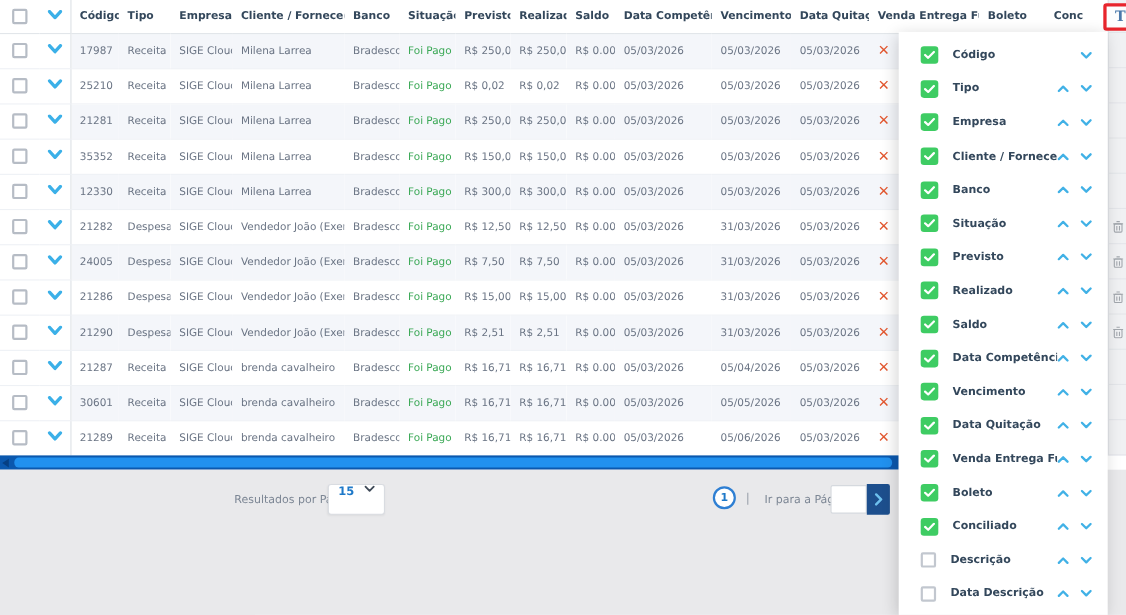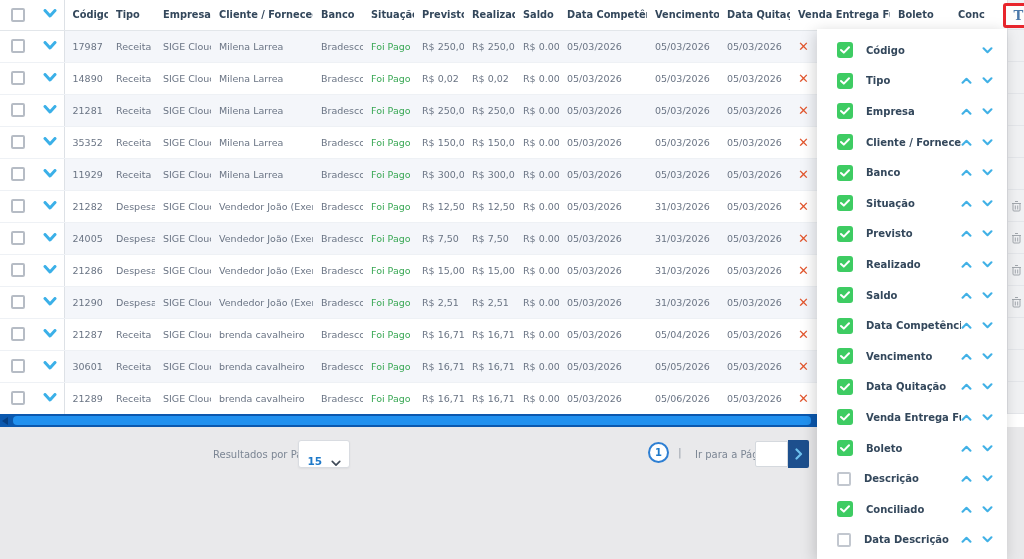--- a/index.html
+++ b/index.html
@@ -35,21 +35,21 @@
   
   .hscroll { position:absolute; left:0; top:414px; width:817px; height:13px; background:#0b58ae; }
   .harrow { position:absolute; left:2px; top:3px; width:0; height:0; border-top:4px solid transparent;
             border-bottom:4px solid transparent; border-right:6px solid #063f83; }
   .hthumb { position:absolute; left:13px; top:2px; width:798px; height:9px; background:#2191ef; border-radius:4px; }
 
   
   .footer { position:absolute; left:0; top:427px; width:1024px; height:132px; background:#e9e9eb; }
   .res-label { position:absolute; left:213px; top:22px; font-size:10px; color:#7c8694; }
   .psize { position:absolute; left:298px; top:13px; width:52px; height:28px; background:#fff;
-           border:1px solid #d9dce1; border-radius:3px; display:flex; align-items:flex-end;
+           border:1px solid #d9dce1; border-radius:3px; display:flex; align-items:flex-start;
            justify-content:space-evenly; box-shadow:0 1px 2px rgba(0,0,0,0.05); cursor:pointer; }
   .psize-val { color:#1e79c9; font-weight:bold; font-size:10.5px; }
   .pnum { position:absolute; left:648px; top:15px; width:21px; height:21px; border:2px solid #2e7fd3;
           border-radius:50%; color:#1e79c9; font-weight:bold; font-size:10px; background:#fff;
           display:flex; align-items:center; justify-content:center; cursor:pointer; }
   .pdiv { position:absolute; left:678px; top:19px; color:#9aa1ab; font-size:11px; }
   .goto-label { position:absolute; left:695px; top:22px; font-size:10px; color:#7c8694; }
   .goto-input { position:absolute; left:755px; top:14px; width:33px; height:26px; border:1px solid #d5d9de;
                 background:#fff; border-radius:2px 0 0 2px; font-size:11px; padding:0 4px; color:#5a6678; }
   .goto-btn { position:absolute; left:788px; top:13px; width:21px; height:28px; background:#1d4f8d;
@@ -135,21 +135,21 @@
       <td>05/03/2026</td>
       <td><span class="xmark">✕</span></td>
       <td></td>
       <td></td>
     </tr>
           <tr>
       <td class="c-check"><span class="cb"></span></td>
       <td class="c-chev"><svg width="14" height="9" viewBox="0 0 14 9">
                 <path d="M2 1.5 L7 7 L12 1.5" fill="none" stroke="#3bb0e8" stroke-width="3" stroke-linecap="round" stroke-linejoin="round"></path>
               </svg></td>
-      <td>14890</td>
+      <td>25210</td>
       <td>Receita</td>
       <td>SIGE Cloud</td>
       <td>Milena Larrea</td>
       <td>Bradesco</td>
       <td class="paid">Foi Pago</td>
       <td>R$ 0,02</td>
       <td>R$ 0,02</td>
       <td>R$ 0.00</td>
       <td>05/03/2026</td>
       <td>05/03/2026</td>
@@ -198,21 +198,21 @@
       <td>05/03/2026</td>
       <td><span class="xmark">✕</span></td>
       <td></td>
       <td></td>
     </tr>
           <tr class="striped">
       <td class="c-check"><span class="cb"></span></td>
       <td class="c-chev"><svg width="14" height="9" viewBox="0 0 14 9">
                 <path d="M2 1.5 L7 7 L12 1.5" fill="none" stroke="#3bb0e8" stroke-width="3" stroke-linecap="round" stroke-linejoin="round"></path>
               </svg></td>
-      <td>11929</td>
+      <td>12330</td>
       <td>Receita</td>
       <td>SIGE Cloud</td>
       <td>Milena Larrea</td>
       <td>Bradesco</td>
       <td class="paid">Foi Pago</td>
       <td>R$ 300,00</td>
       <td>R$ 300,00</td>
       <td>R$ 0.00</td>
       <td>05/03/2026</td>
       <td>05/03/2026</td>
@@ -668,50 +668,50 @@
       <span class="p-arrows">
         <svg class="up" width="11" height="7" viewBox="0 0 12 8">
               <path d="M1.5 6.5 L6 2 L10.5 6.5" fill="none" stroke="#41b1e6" stroke-width="2.4" stroke-linecap="round" stroke-linejoin="round"></path>
             </svg>
         <svg class="down" width="11" height="7" viewBox="0 0 12 8">
               <path d="M1.5 1.5 L6 6 L10.5 1.5" fill="none" stroke="#41b1e6" stroke-width="2.4" stroke-linecap="round" stroke-linejoin="round"></path>
             </svg>
       </span>
     </div>
         <div class="p-item">
+      <span class="pcb checked">
+        <svg class="check" width="10" height="8" viewBox="0 0 10 8">
+              <path d="M1 4 L3.8 6.6 L9 1.2" stroke="#fff" stroke-width="2" fill="none" stroke-linecap="round" stroke-linejoin="round"></path>
+            </svg>
+      </span>
+      <span class="p-label">Conciliado</span>
+      <span class="p-arrows">
+        <svg class="up" width="11" height="7" viewBox="0 0 12 8">
+              <path d="M1.5 6.5 L6 2 L10.5 6.5" fill="none" stroke="#41b1e6" stroke-width="2.4" stroke-linecap="round" stroke-linejoin="round"></path>
+            </svg>
+        <svg class="down" width="11" height="7" viewBox="0 0 12 8">
+              <path d="M1.5 1.5 L6 6 L10.5 1.5" fill="none" stroke="#41b1e6" stroke-width="2.4" stroke-linecap="round" stroke-linejoin="round"></path>
+            </svg>
+      </span>
+    </div>
+        <div class="p-item">
       <span class="pcb unchecked">
         
       </span>
       <span class="p-label">Descrição</span>
       <span class="p-arrows">
         <svg class="up" width="11" height="7" viewBox="0 0 12 8">
               <path d="M1.5 6.5 L6 2 L10.5 6.5" fill="none" stroke="#41b1e6" stroke-width="2.4" stroke-linecap="round" stroke-linejoin="round"></path>
             </svg>
         <svg class="down" width="11" height="7" viewBox="0 0 12 8">
               <path d="M1.5 1.5 L6 6 L10.5 1.5" fill="none" stroke="#41b1e6" stroke-width="2.4" stroke-linecap="round" stroke-linejoin="round"></path>
             </svg>
       </span>
     </div>
         <div class="p-item">
-      <span class="pcb checked">
-        <svg class="check" width="10" height="8" viewBox="0 0 10 8">
-              <path d="M1 4 L3.8 6.6 L9 1.2" stroke="#fff" stroke-width="2" fill="none" stroke-linecap="round" stroke-linejoin="round"></path>
-            </svg>
-      </span>
-      <span class="p-label">Conciliado</span>
-      <span class="p-arrows">
-        <svg class="up" width="11" height="7" viewBox="0 0 12 8">
-              <path d="M1.5 6.5 L6 2 L10.5 6.5" fill="none" stroke="#41b1e6" stroke-width="2.4" stroke-linecap="round" stroke-linejoin="round"></path>
-            </svg>
-        <svg class="down" width="11" height="7" viewBox="0 0 12 8">
-              <path d="M1.5 1.5 L6 6 L10.5 1.5" fill="none" stroke="#41b1e6" stroke-width="2.4" stroke-linecap="round" stroke-linejoin="round"></path>
-            </svg>
-      </span>
-    </div>
-        <div class="p-item">
       <span class="pcb unchecked">
         
       </span>
       <span class="p-label">Data Descrição</span>
       <span class="p-arrows">
         <svg class="up" width="11" height="7" viewBox="0 0 12 8">
               <path d="M1.5 6.5 L6 2 L10.5 6.5" fill="none" stroke="#41b1e6" stroke-width="2.4" stroke-linecap="round" stroke-linejoin="round"></path>
             </svg>
         <svg class="down" width="11" height="7" viewBox="0 0 12 8">
               <path d="M1.5 1.5 L6 6 L10.5 1.5" fill="none" stroke="#41b1e6" stroke-width="2.4" stroke-linecap="round" stroke-linejoin="round"></path>

